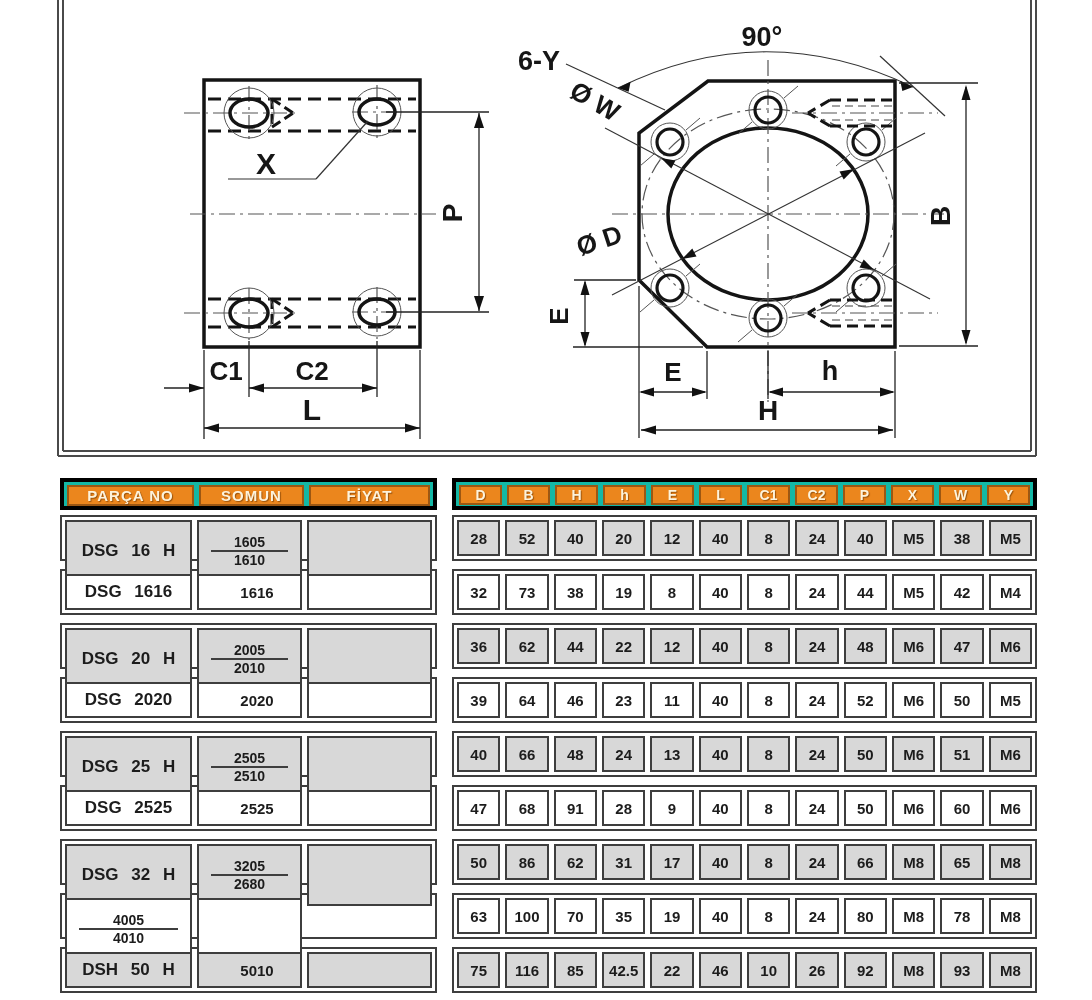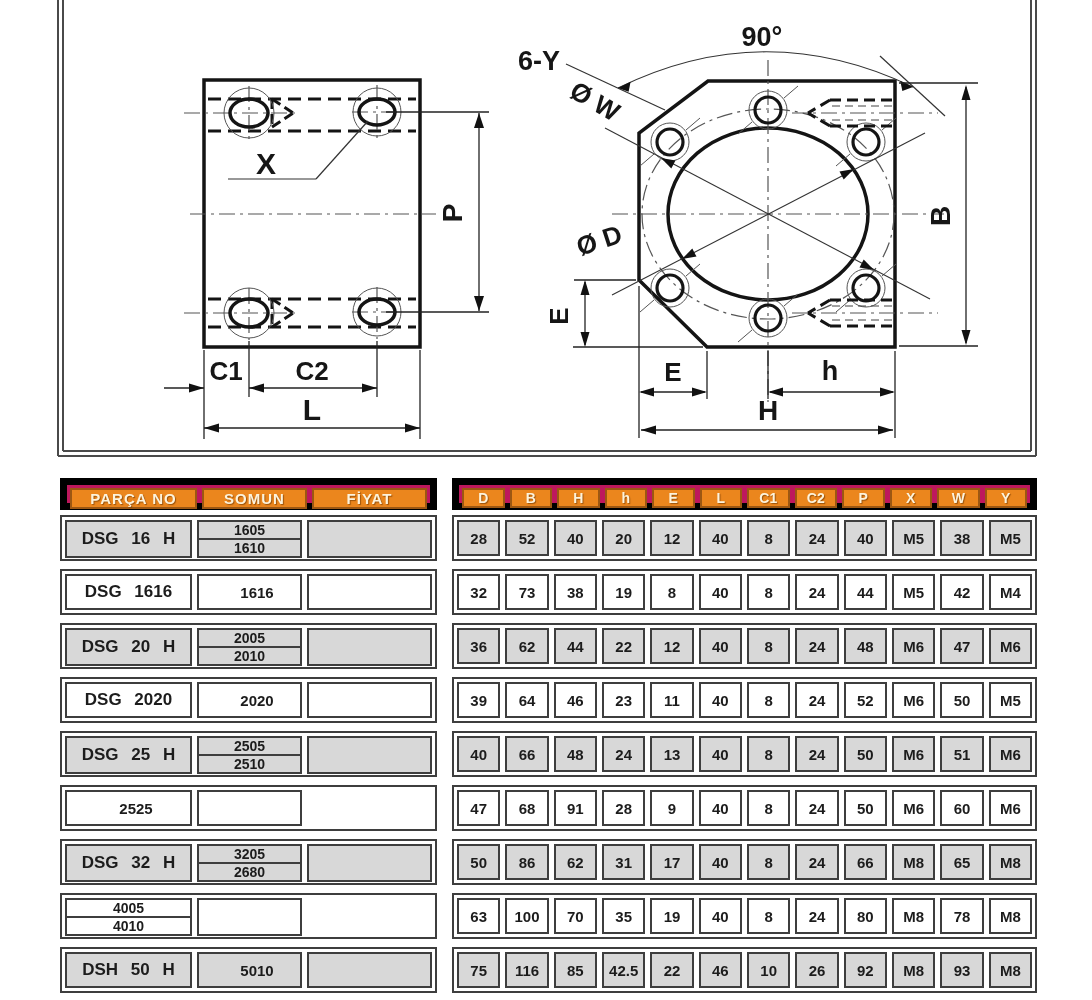--- a/index.html
+++ b/index.html
@@ -7,21 +7,21 @@
     width:1092px;height:1000px;position:relative;background:#ffffff;
     font-family:"Liberation Sans",sans-serif;overflow:hidden;
   }
   .drawing{position:absolute;left:0;top:0;}
   .dl{font-weight:bold;fill:#161616;font-family:"Liberation Sans",sans-serif;}
   
   .tbl{position:absolute;top:478px;}
   .tbl-left{left:60px;width:377px;}
   .tbl-right{left:452px;width:585px;}
   .hdr{
-    background:#be185d;border:7px solid #000000;box-sizing:border-box;
+    background:#14b8a6;border:4px solid #000000;box-sizing:border-box;
     height:32px;padding:3px;display:grid;gap:5px;
   }
   .tbl-left .hdr{grid-template-columns:127px 105px 1fr;}
   .tbl-right .hdr{grid-template-columns:repeat(12,1fr);}
   .hcell{
     background:#EB861D;border:2px solid #9C5712;box-sizing:border-box;
     color:#FDF3DC;font-weight:bold;display:flex;align-items:center;justify-content:center;
     text-shadow:1px 1px 1px rgba(110,55,0,.65);
   }
   .tbl-left .hcell{font-size:15px;letter-spacing:1px;}
@@ -34,21 +34,21 @@
   .tbl-left .row{grid-template-columns:127px 105px 1fr;}
   .tbl-right .row{grid-template-columns:repeat(12,1fr);}
   .cell{
     border:2px solid #3E3E3E;box-sizing:border-box;background:#ffffff;
     display:flex;align-items:center;justify-content:center;
     font-weight:bold;color:#1c1c1c;
   }
   .row.shaded .cell{background:#D8D8D8;}
   .part{font-size:17px;word-spacing:8px;text-align:right;}
   .num{font-size:15px;}
-  .nutcell{padding:0;flex-direction:column;align-items:stretch;}
+  .nutcell{padding:12px;flex-direction:column;align-items:stretch;}
   .nut-half{flex:1;display:flex;align-items:center;justify-content:center;font-size:14px;font-weight:bold;}
   .nut-single{font-size:15px;padding-left:15px;}
   .nut-div{height:2px;background:#3E3E3E;}
 </style>
 </head>
 <body>
 
 <svg class="drawing" width="1092" height="465" viewBox="0 0 1092 465">
 
   <g stroke="#4a4a4a" stroke-width="2" fill="none">
@@ -299,20 +299,21 @@
     <div class="cell part">DSG 25 H</div>
     <div class="cell nutcell">
       <div class="nut-half">2505</div>
       <div class="nut-div"></div>
       <div class="nut-half">2510</div>
     </div>
     <div class="cell"></div>
   </div>
 
   <div class="row">
+    <div class="cell part">DSG 2525</div>
     <div class="cell nut-single">2525</div>
     <div class="cell"></div>
   </div>
 
   <div class="row shaded">
     <div class="cell part">DSG 32 H</div>
     <div class="cell nutcell">
       <div class="nut-half">3205</div>
       <div class="nut-div"></div>
       <div class="nut-half">2680</div>

